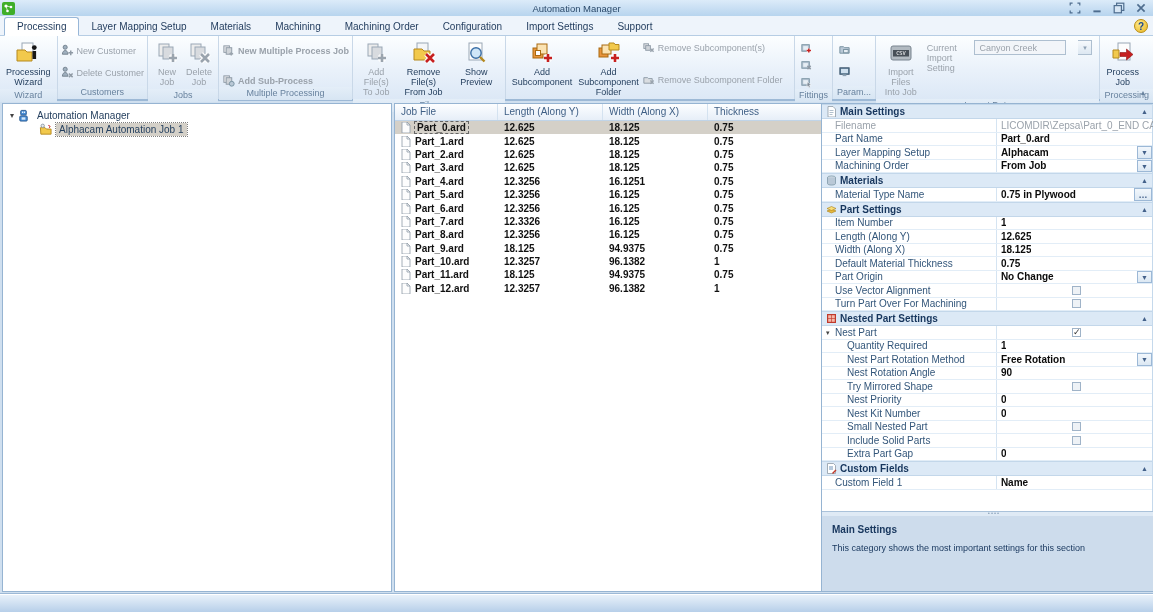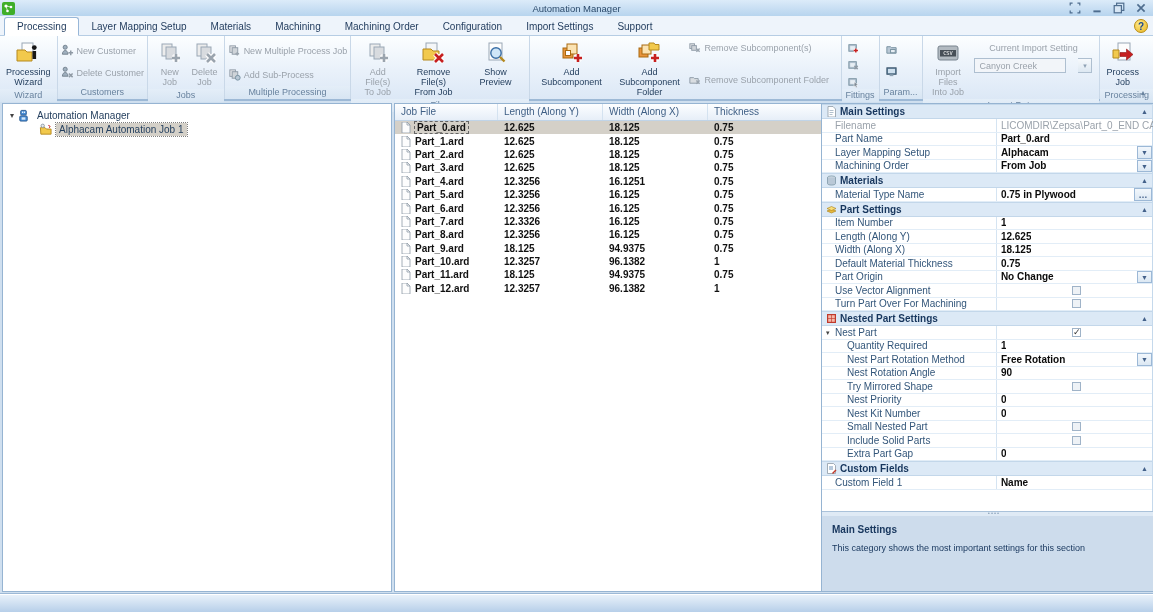--- a/index.html
+++ b/index.html
@@ -39,21 +39,21 @@
   .bigbtn .bico { width:26px; height:26px; }
   .bigbtn .blabel { font-size:9px; line-height:10px; margin-top:1px; color:#243f5e; white-space:pre-line; }
   .bigbtn.disabled .blabel { color:#9aa2ab; }
   .smallcol { display:flex; flex-direction:column; justify-content:flex-start; gap:19px; padding-top:3px; }
   .smallbtn { display:flex; align-items:center; gap:3px; font-size:9px; color:#243f5e; white-space:nowrap; }
   .smallbtn.disabled { color:#9aa2ab; }
   .smallbtn .sico { width:13px; height:13px; flex:0 0 13px; }
   .iconcol { display:flex; flex-direction:column; gap:2px; padding-top:2px; align-items:center; }
   .sqbtn { width:17px; height:15px; display:flex; align-items:center; justify-content:center; }
   .sqbtn svg { width:13px; height:13px; }
-  .importright { display:flex; flex-direction:column; align-items:center; padding:2px 4px; }
+  .importright { display:flex; flex-direction:row; align-items:flex-start; padding:2px 4px; }
   .impsetlabel { font-size:9px; color:#9aa2ab; margin:3px 0 5px 0; }
   .combo { display:flex;gap:12px; }
   .combo-field { width:92px; height:15px; border:1px solid #aebfd0; background:#f2f5f9;
     color:#9aa2ab; font-size:9px; line-height:14px; padding-left:4px; }
   .combo-btn { width:14px; height:15px; border:1px solid #aebfd0; border-left:none;
     background:linear-gradient(#f6f9fc,#dde8f2); color:#8fa2b5; font-size:7px; text-align:center; line-height:14px; }
   .ribcollapse { position:absolute; right:8px; bottom:2px; color:#68829e; font-size:8px; }
 
   
   .content { position:absolute; left:0; top:103px; width:1153px; height:489px; }
@@ -242,21 +242,21 @@
           </span>
         <span class="blabel">Delete
 Job</span>
       </div>
     </div>
     <div class="grp-label">Jobs</div>
   </div>
 
   <div class="grp">
     <div class="grp-body">
-      <div class="smallcol" style="padding-top:6px; gap:11px;">
+      <div class="smallcol" style="padding-top:6px; gap:17px;font-weight:bold;">
         <div class="smallbtn disabled">
           <span class="sico">
               <svg viewBox="0 0 14 14" width="100%" height="100%">
                 <rect x="2" y="2" width="6" height="7" fill="#e3e5e8" stroke="#8e9aa6"></rect>
                 <rect x="4.5" y="4" width="6" height="7" fill="#cfd4d9" stroke="#8e9aa6"></rect>
                 <path d="M10 8.5v4M8 10.5h4" stroke="#9aa4ae" stroke-width="1.6"></path>
               </svg>
             </span>
           <span>New Multiple Process Job</span>
         </div>

